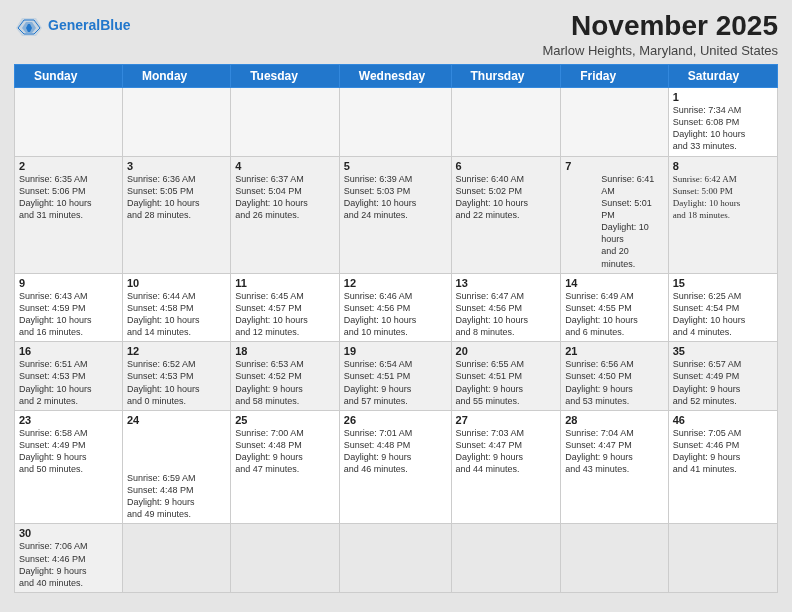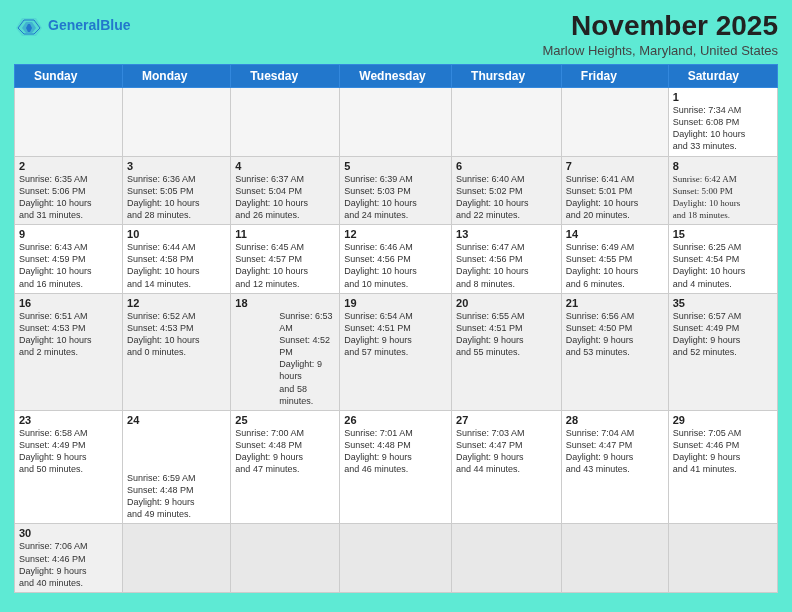--- a/index.html
+++ b/index.html
@@ -6,21 +6,21 @@
     body {
       width: 792px;
       height: 612px;
       background: #fff;
       font-family: Arial, sans-serif;
       overflow: hidden;
     }
     .page {
       width: 792px;
       height: 612px;
-      background: #5eead4;
+      background: #e5e5e5;
       padding: 10px 14px 10px 14px;
     }
     .header {
       display: flex;
       justify-content: space-between;
       align-items: flex-start;
       margin-bottom: 6px;
     }
     .logo {
       display: flex;
@@ -181,21 +181,21 @@
           </td>
           <td>
             <span class="day-num">6</span>
             <div class="day-info" style="white-space: pre-line;">Sunrise: 6:40 AM
 Sunset: 5:02 PM
 Daylight: 10 hours
 and 22 minutes.</div>
           </td>
           <td>
             <span class="day-num">7</span>
-            <div class="day-info" style="white-space: pre-line;">Sunrise: 6:41 AM
+            <div class="day-info" style="white-space: pre-line; margin-left: 36px;">Sunrise: 6:41 AM
 Sunset: 5:01 PM
 Daylight: 10 hours
 and 20 minutes.</div>
           </td>
           <td>
             <span class="day-num">8</span>
             <div class="day-info" style="white-space: pre-line; font-family: Liberation Serif, serif;">Sunrise: 6:42 AM
 Sunset: 5:00 PM
 Daylight: 10 hours
 and 18 minutes.</div>
@@ -262,21 +262,21 @@
           </td>
           <td>
             <span class="day-num">12</span>
             <div class="day-info" style="white-space: pre-line;">Sunrise: 6:52 AM
 Sunset: 4:53 PM
 Daylight: 10 hours
 and 0 minutes.</div>
           </td>
           <td>
             <span class="day-num">18</span>
-            <div class="day-info" style="white-space: pre-line; margin-left: 44px;">Sunrise: 6:53 AM
+            <div class="day-info" style="white-space: pre-line;">Sunrise: 6:53 AM
 Sunset: 4:52 PM
 Daylight: 9 hours
 and 58 minutes.</div>
           </td>
           <td>
             <span class="day-num">19</span>
             <div class="day-info" style="white-space: pre-line;">Sunrise: 6:54 AM
 Sunset: 4:51 PM
 Daylight: 9 hours
 and 57 minutes.</div>
@@ -340,21 +340,21 @@
 and 44 minutes.</div>
           </td>
           <td>
             <span class="day-num">28</span>
             <div class="day-info" style="white-space: pre-line;">Sunrise: 7:04 AM
 Sunset: 4:47 PM
 Daylight: 9 hours
 and 43 minutes.</div>
           </td>
           <td>
-            <span class="day-num">29</span>
+            <span class="day-num">46</span>
             <div class="day-info" style="white-space: pre-line;">Sunrise: 7:05 AM
 Sunset: 4:46 PM
 Daylight: 9 hours
 and 41 minutes.</div>
           </td>
         </tr>
         <tr class="row-shade">
           <td>
             <span class="day-num">30</span>
             <div class="day-info" style="white-space: pre-line;">Sunrise: 7:06 AM

